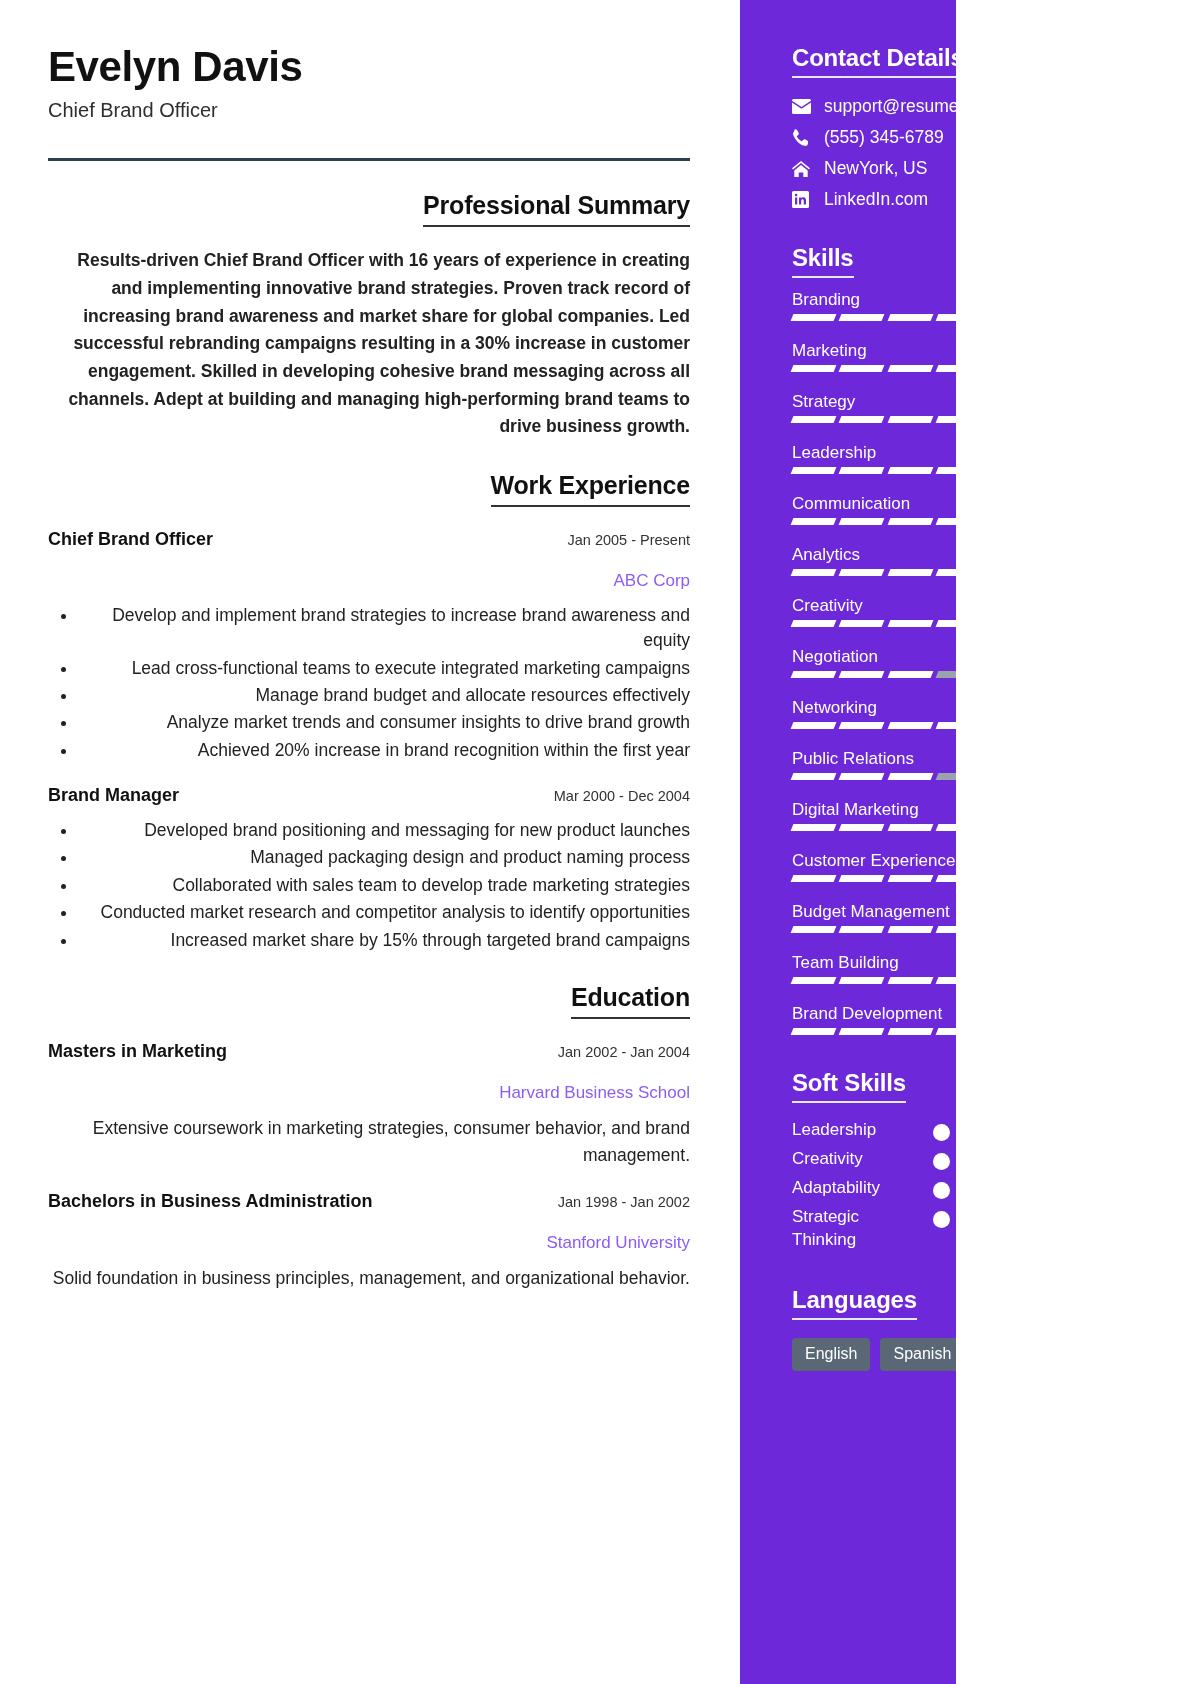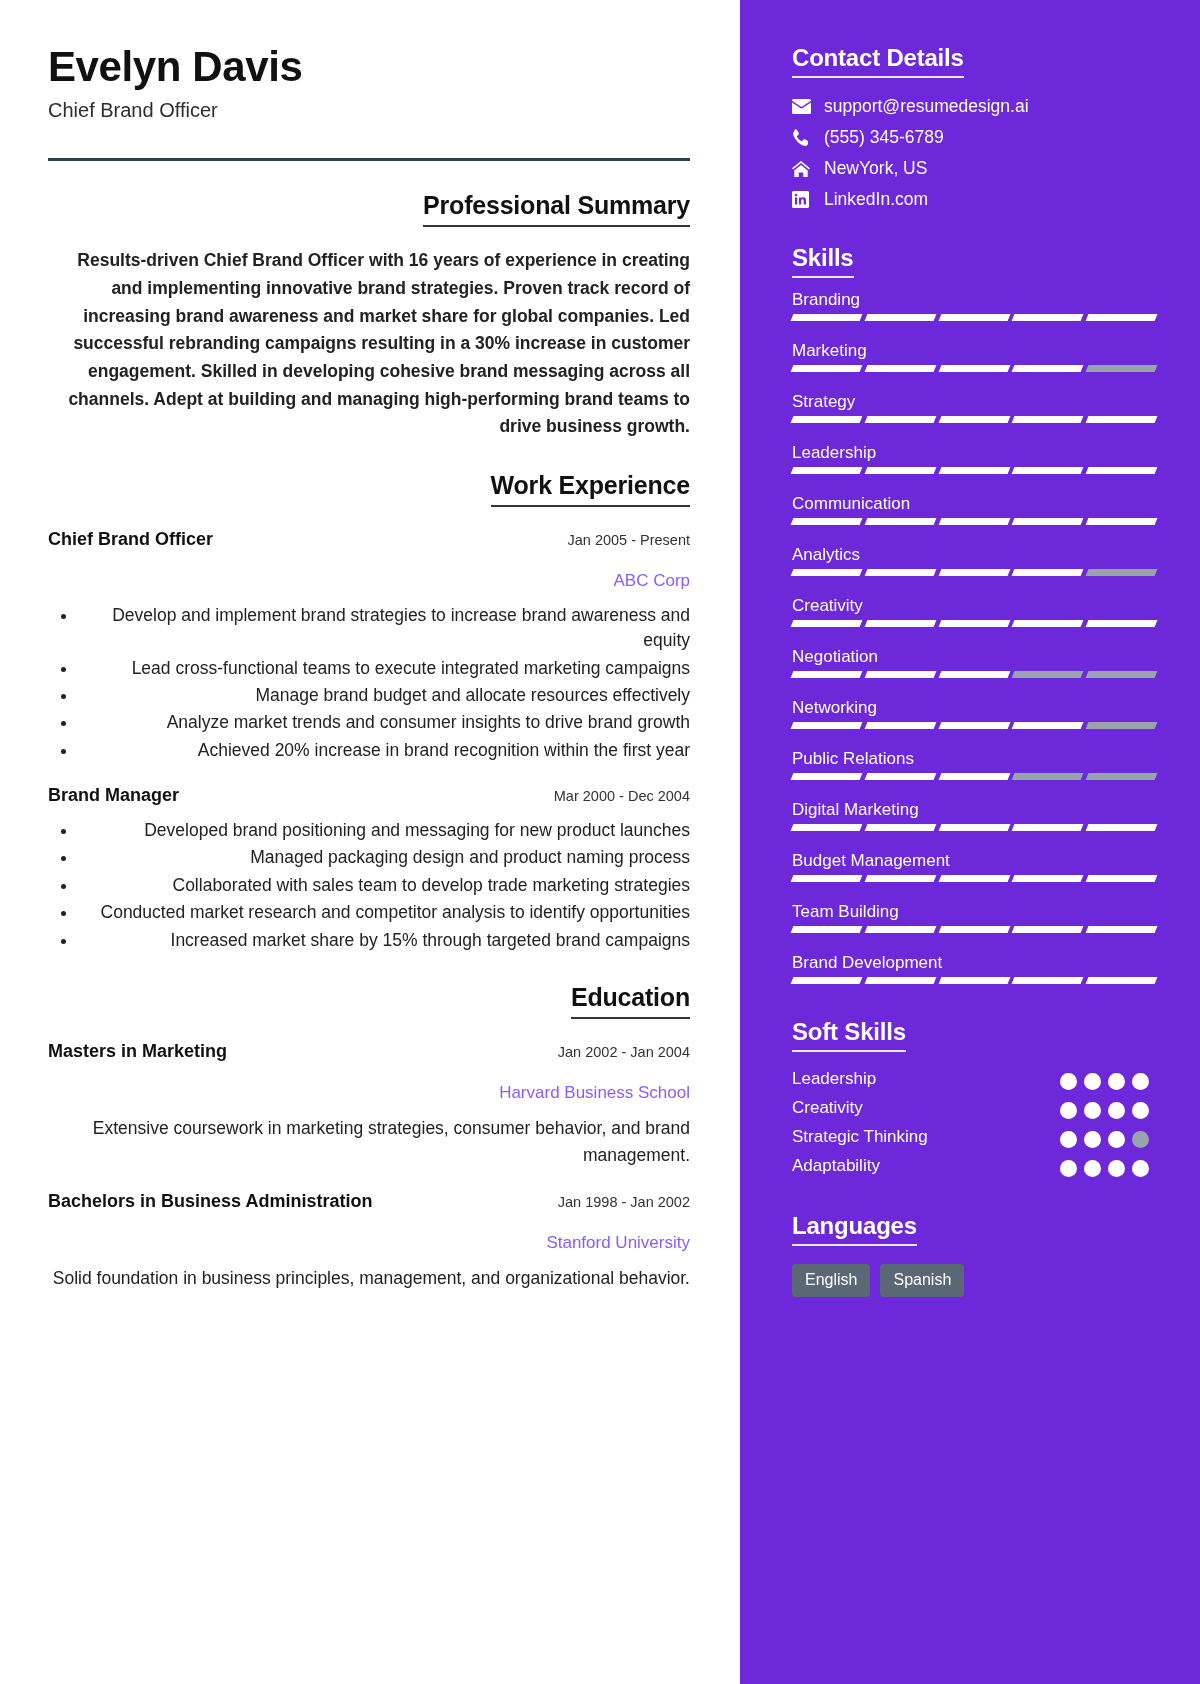--- a/index.html
+++ b/index.html
@@ -4,21 +4,21 @@
 <style>
   * { box-sizing: border-box; margin: 0; padding: 0; }
   html, body {
     width: 1200px;
     height: 1684px;
     background: #ffffff;
     font-family: "Liberation Sans", sans-serif;
   }
   .page {
     position: relative;
-    width: 1200px;
+    width: 956px;
     height: 1684px;
     display: flex;
     background: #ffffff;
     overflow: hidden;
   }
 
   
   .main {
     width: 740px;
     padding: 44px 50px 0 48px;
@@ -435,20 +435,30 @@
             <div class="skill-name">Digital Marketing</div>
             <div class="skill-bar">
               <span class="seg"></span>
               <span class="seg"></span>
               <span class="seg"></span>
               <span class="seg"></span>
               <span class="seg"></span>
             </div>
           </div>
           <div class="skill-item">
+            <div class="skill-name">Customer Experience</div>
+            <div class="skill-bar">
+              <span class="seg"></span>
+              <span class="seg"></span>
+              <span class="seg"></span>
+              <span class="seg"></span>
+              <span class="seg"></span>
+            </div>
+          </div>
+          <div class="skill-item">
             <div class="skill-name">Budget Management</div>
             <div class="skill-bar">
               <span class="seg"></span>
               <span class="seg"></span>
               <span class="seg"></span>
               <span class="seg"></span>
               <span class="seg"></span>
             </div>
           </div>
           <div class="skill-item">
@@ -489,35 +499,35 @@
           <div class="soft-row">
             <div class="soft-name">Creativity</div>
             <div class="soft-dots">
               <span class="dot"></span>
               <span class="dot"></span>
               <span class="dot"></span>
               <span class="dot"></span>
             </div>
           </div>
           <div class="soft-row">
+            <div class="soft-name">Adaptability</div>
+            <div class="soft-dots">
+              <span class="dot"></span>
+              <span class="dot"></span>
+              <span class="dot"></span>
+              <span class="dot"></span>
+            </div>
+          </div>
+          <div class="soft-row">
             <div class="soft-name">Strategic Thinking</div>
             <div class="soft-dots">
               <span class="dot"></span>
               <span class="dot"></span>
               <span class="dot"></span>
               <span class="dot off"></span>
-            </div>
-          </div>
-          <div class="soft-row">
-            <div class="soft-name">Adaptability</div>
-            <div class="soft-dots">
-              <span class="dot"></span>
-              <span class="dot"></span>
-              <span class="dot"></span>
-              <span class="dot"></span>
             </div>
           </div>
         </div>
     </div>
 
     <div class="side-block">
       <div class="side-title">Languages</div>
       <div class="lang-list" id="lang-list">
           <span class="lang-chip">English</span>
           <span class="lang-chip">Spanish</span>

